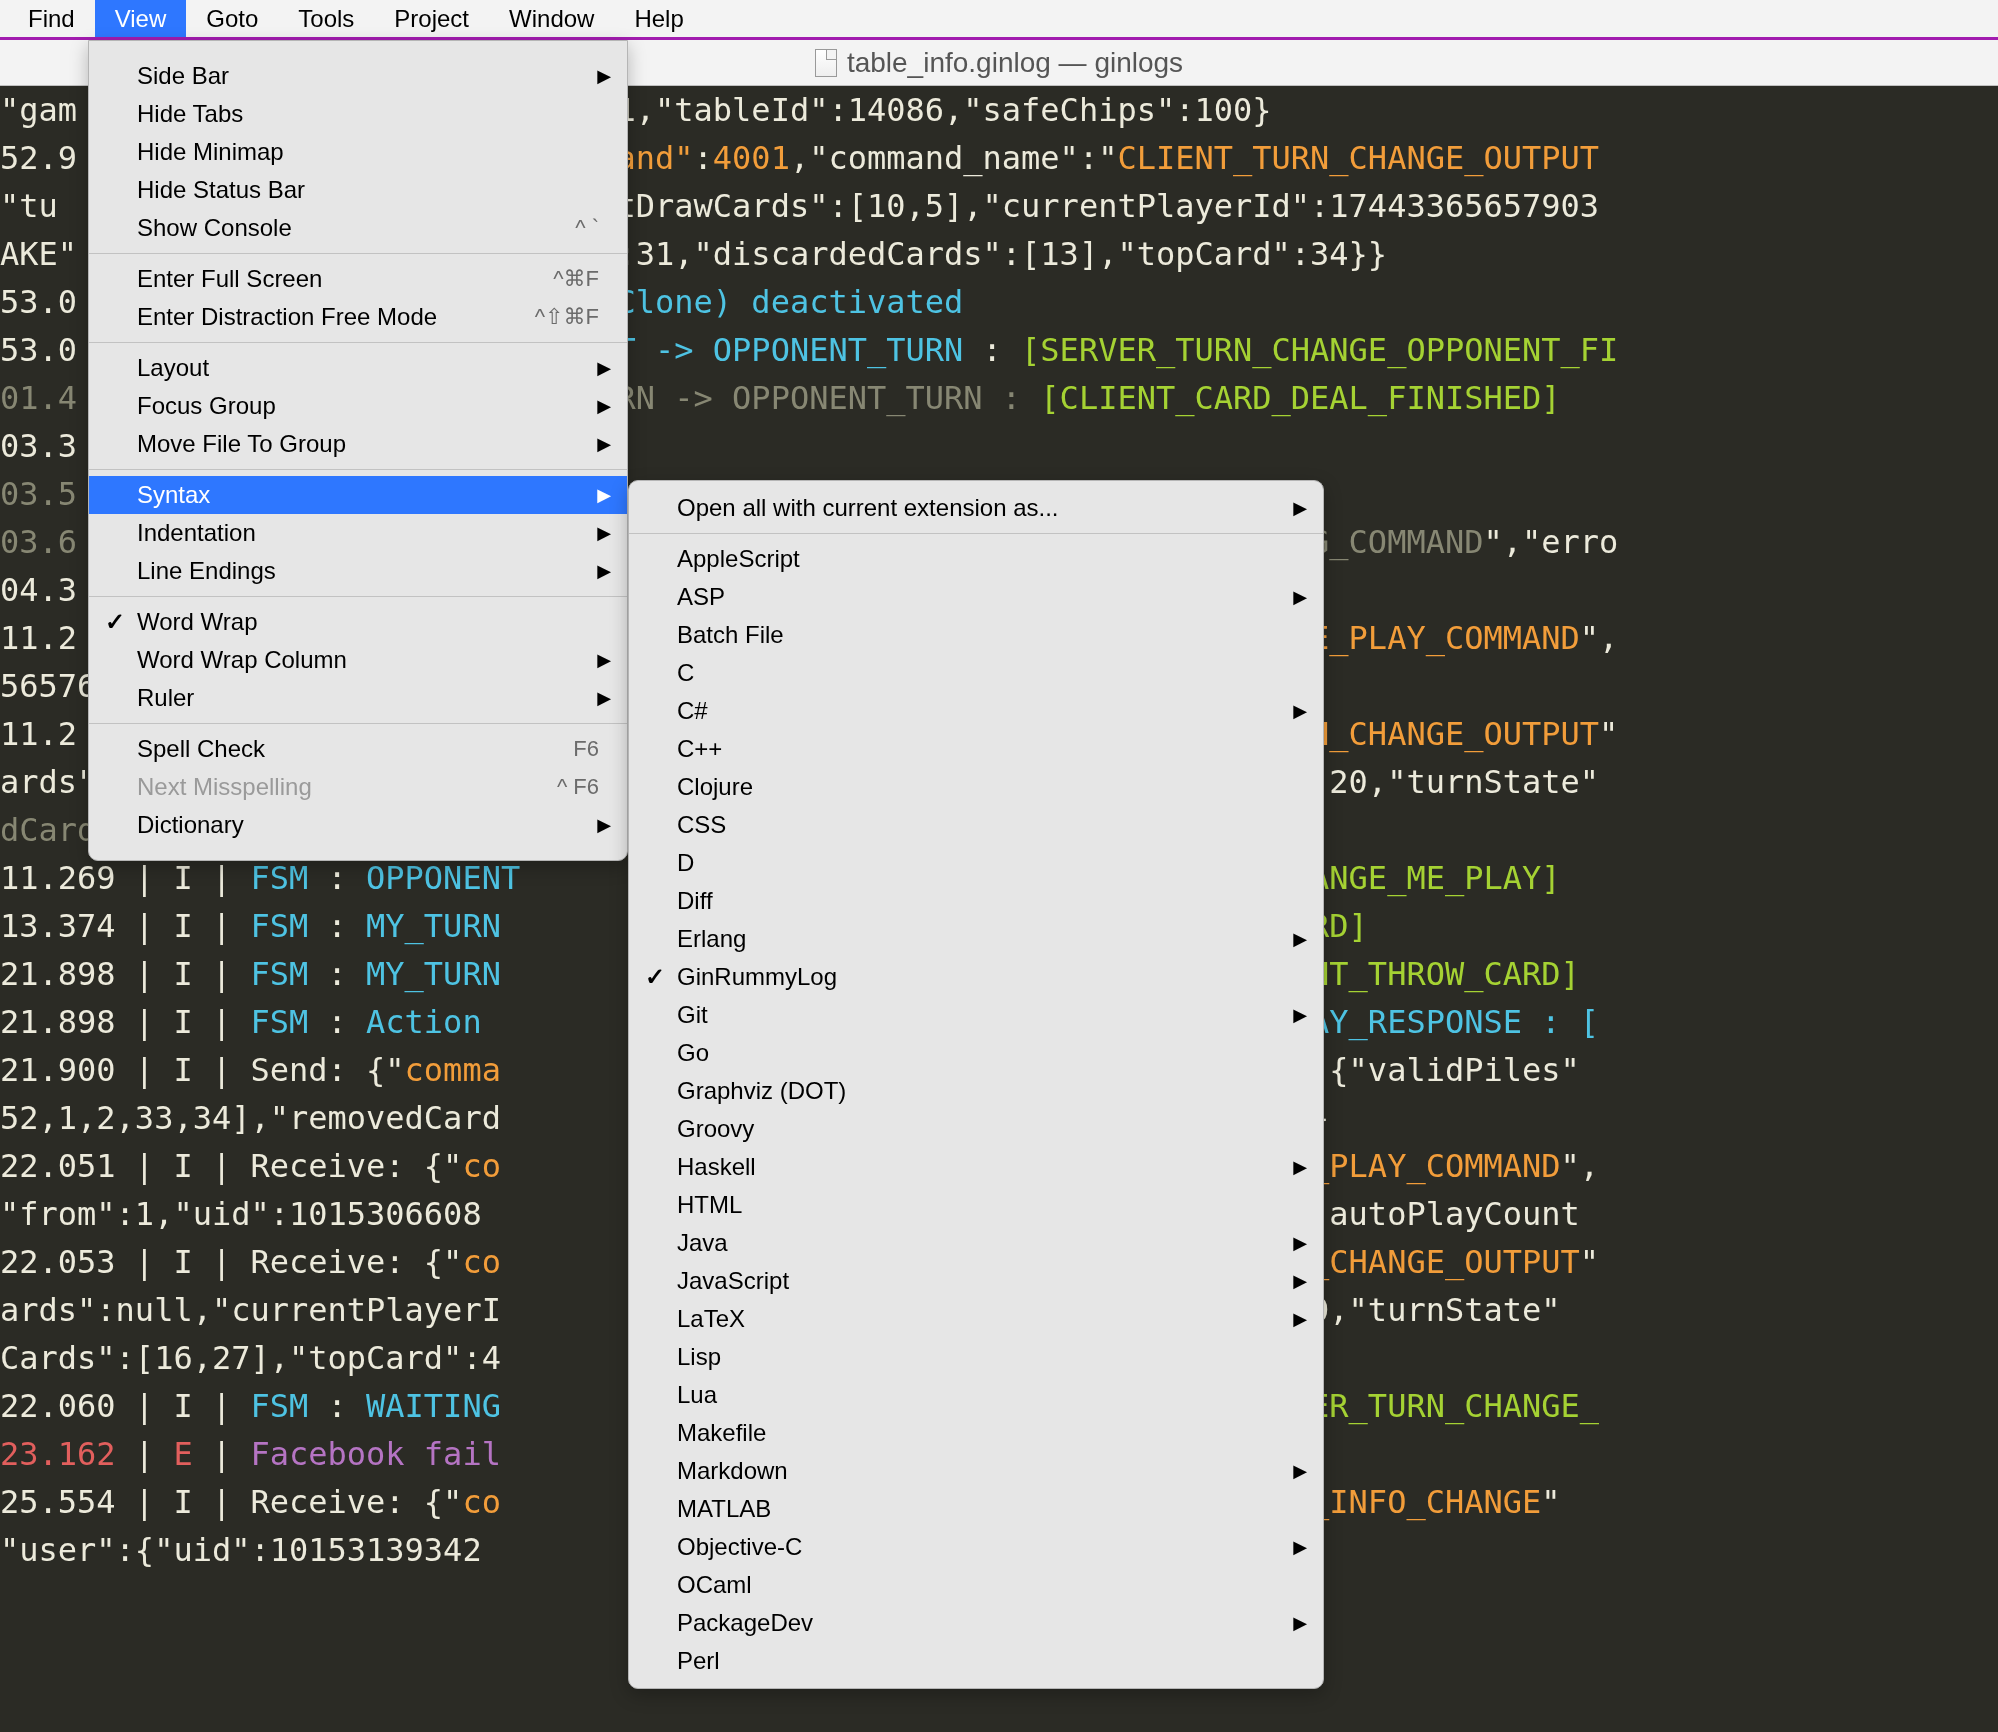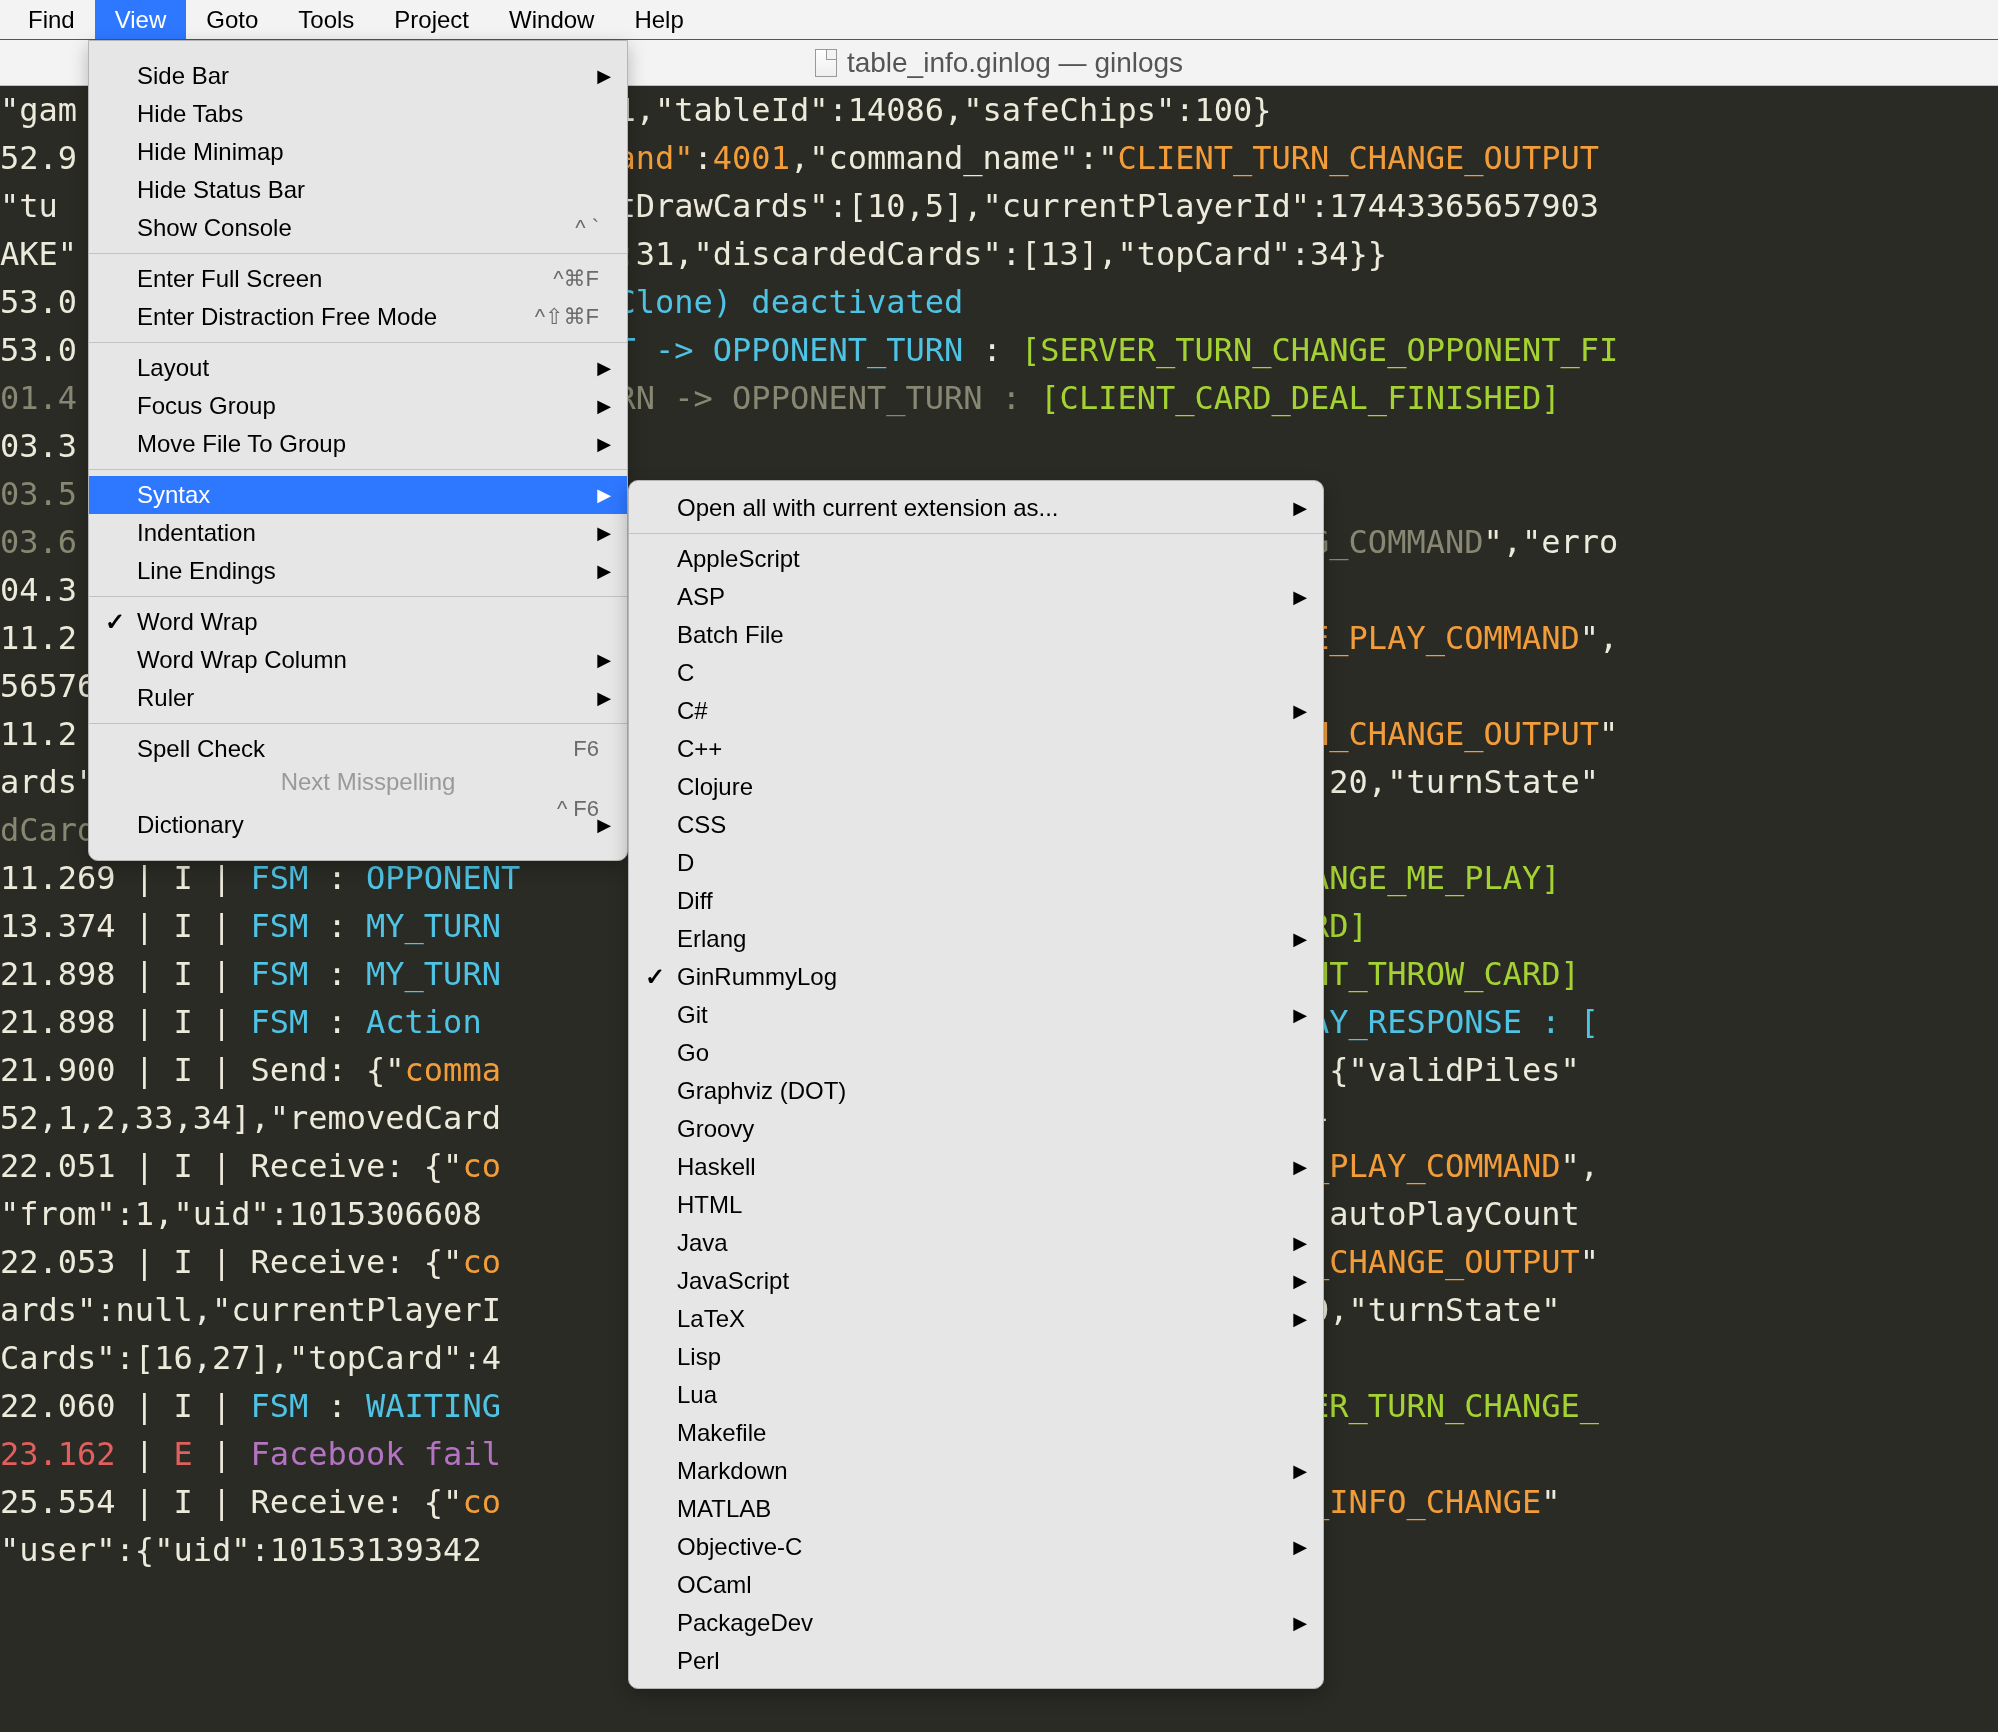--- a/index.html
+++ b/index.html
@@ -15,21 +15,21 @@
   .menubar {
     position: absolute;
     top: 0; left: 0; right: 0;
     height: 40px;
     background: #f3f3f3;
     display: flex;
     align-items: center;
     font-size: 24px;
     color: #000;
     padding-left: 8px;
-    border-bottom: 1px solid #a21caf;
+    border-bottom: 3px solid #a21caf;
     z-index: 1;
   }
   .menubar .item {
     padding: 0 20px;
     height: 100%;
     display: flex;
     align-items: center;
   }
   .menubar .item.active {
     background: #2e77ff;
@@ -108,21 +108,21 @@
     height: 38px;
     display: flex;
     align-items: center;
     padding: 0 28px 0 48px;
     position: relative;
   }
   .menu .row.sel {
     background: #2e77ff;
     color: #fff;
   }
-  .menu .row.disabled { color: #9a9a9a; flex-direction: column; }
+  .menu .row.disabled { color: #9a9a9a; }
   .menu .sep {
     height: 1px;
     background: #c2c2c2;
     margin: 6px 0;
   }
   .menu .check {
     position: absolute;
     left: 16px;
     font-weight: bold;
   }

